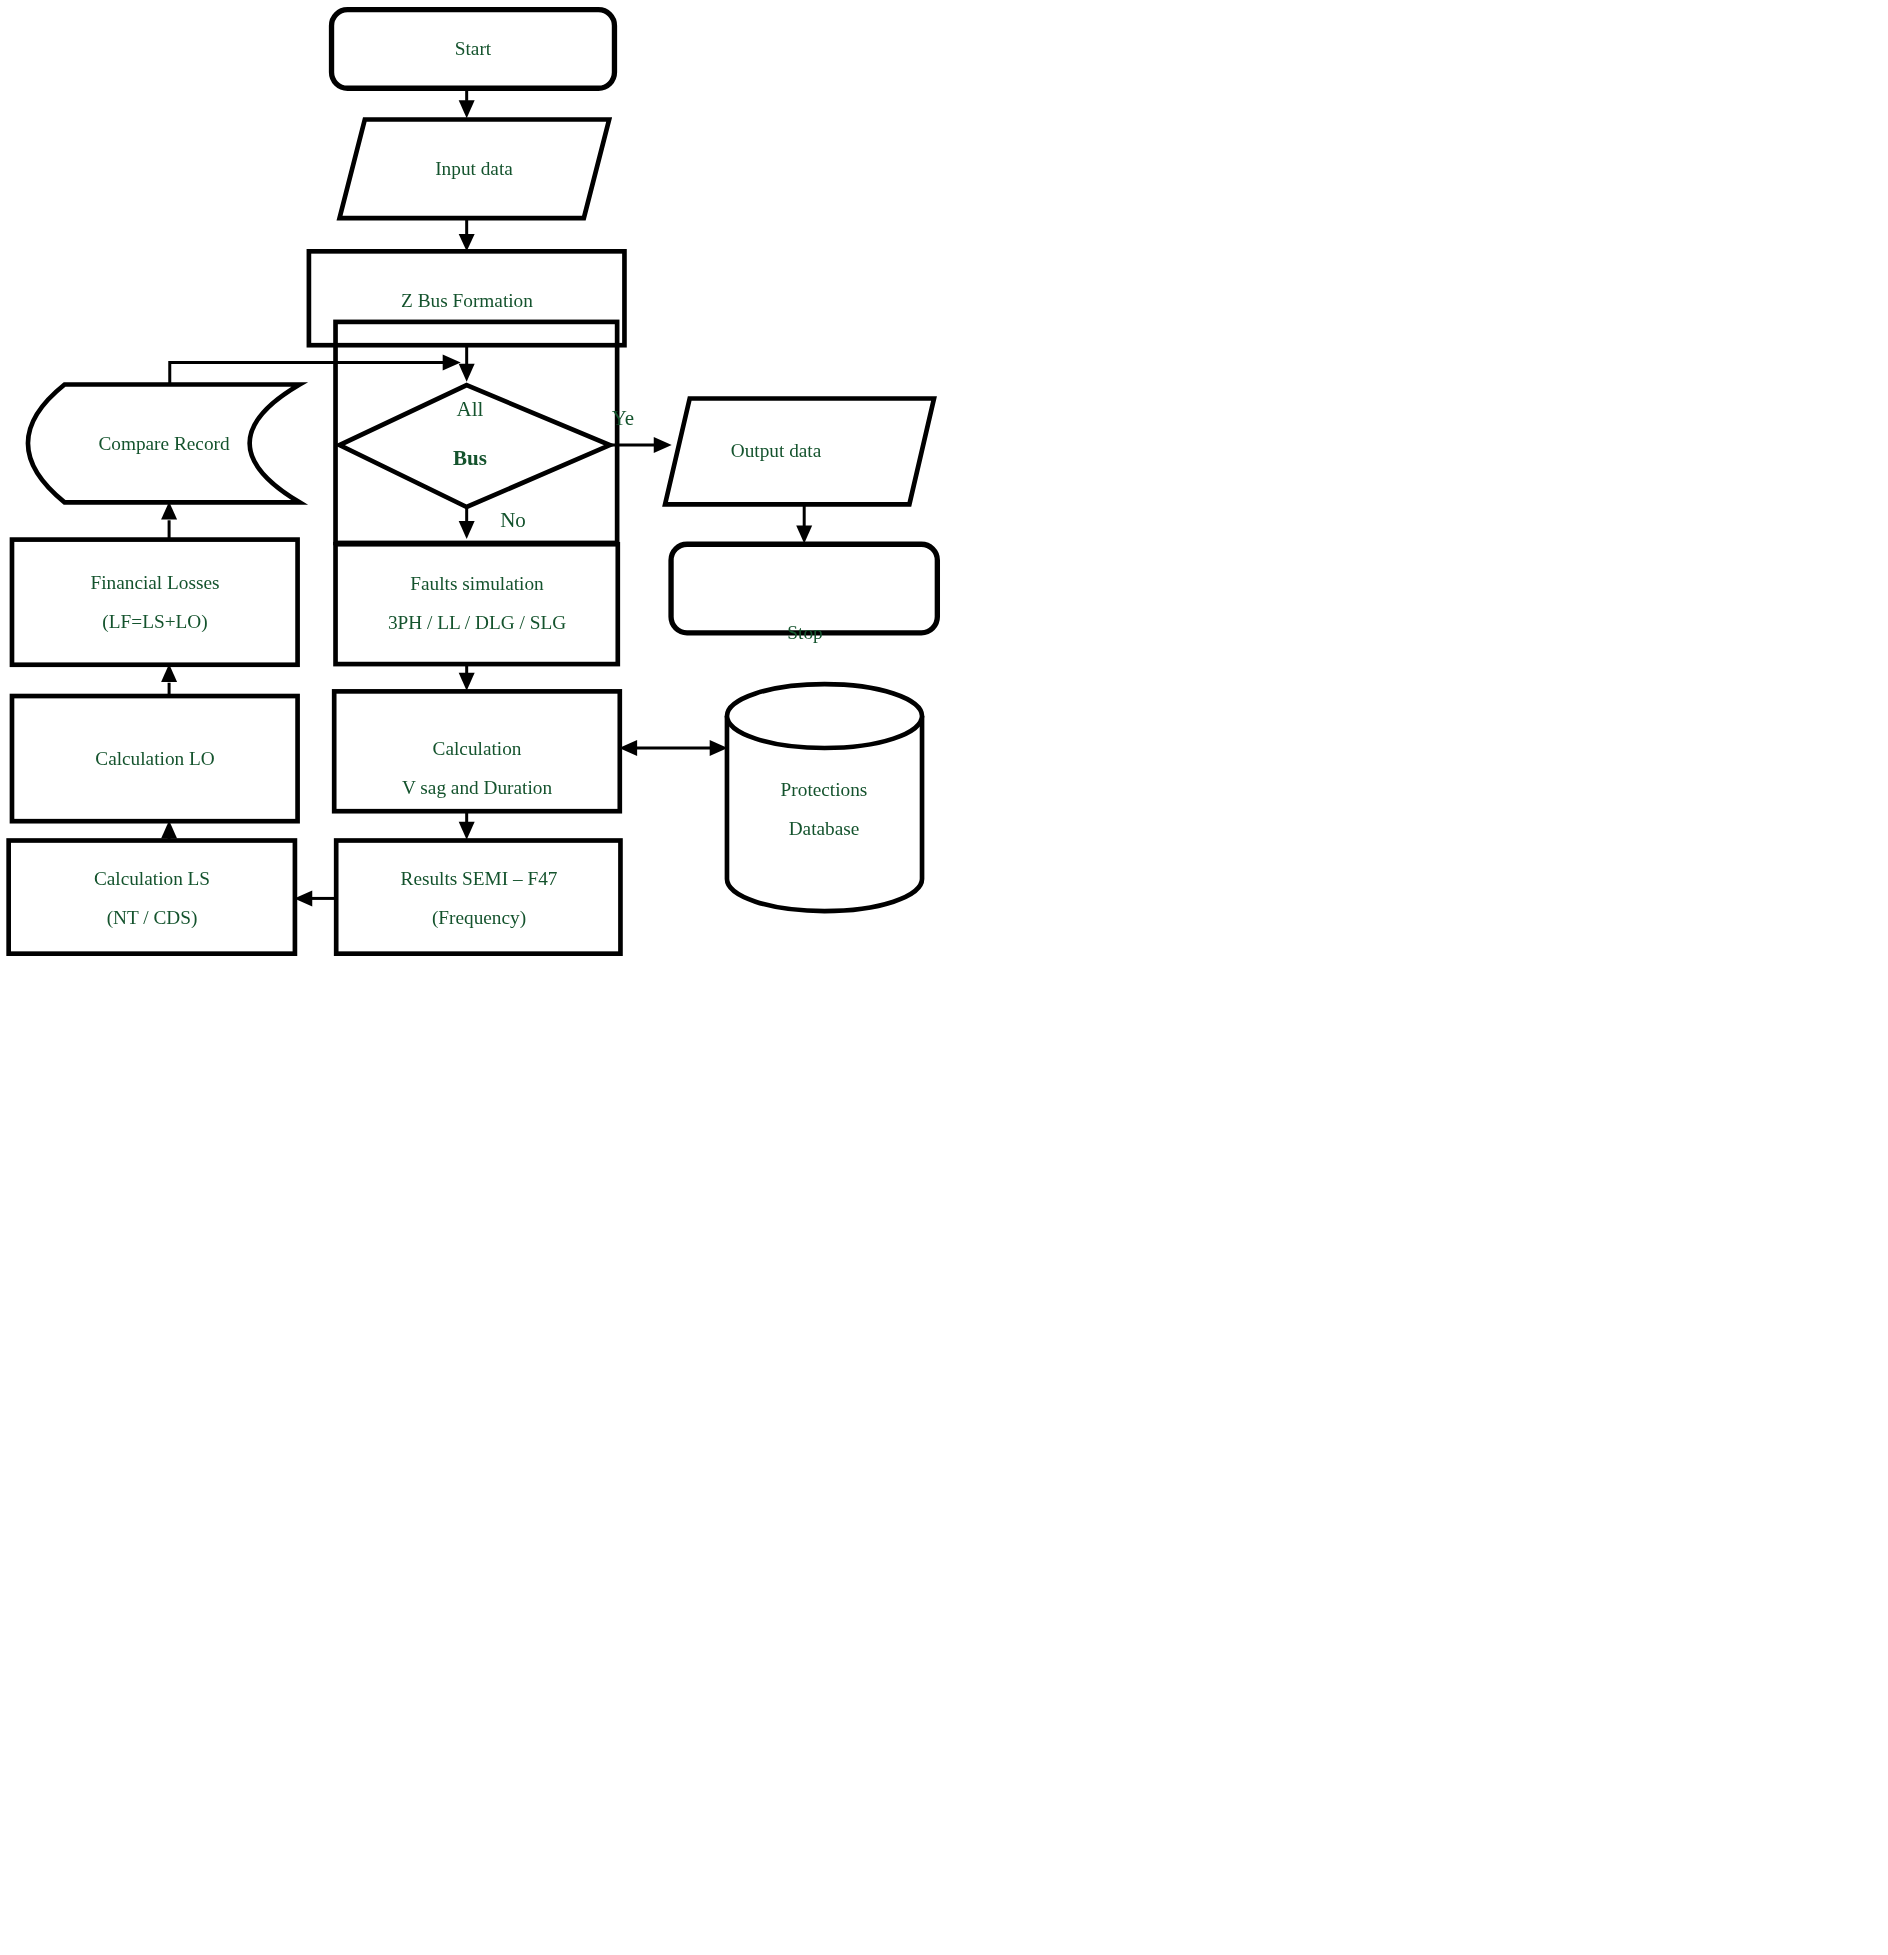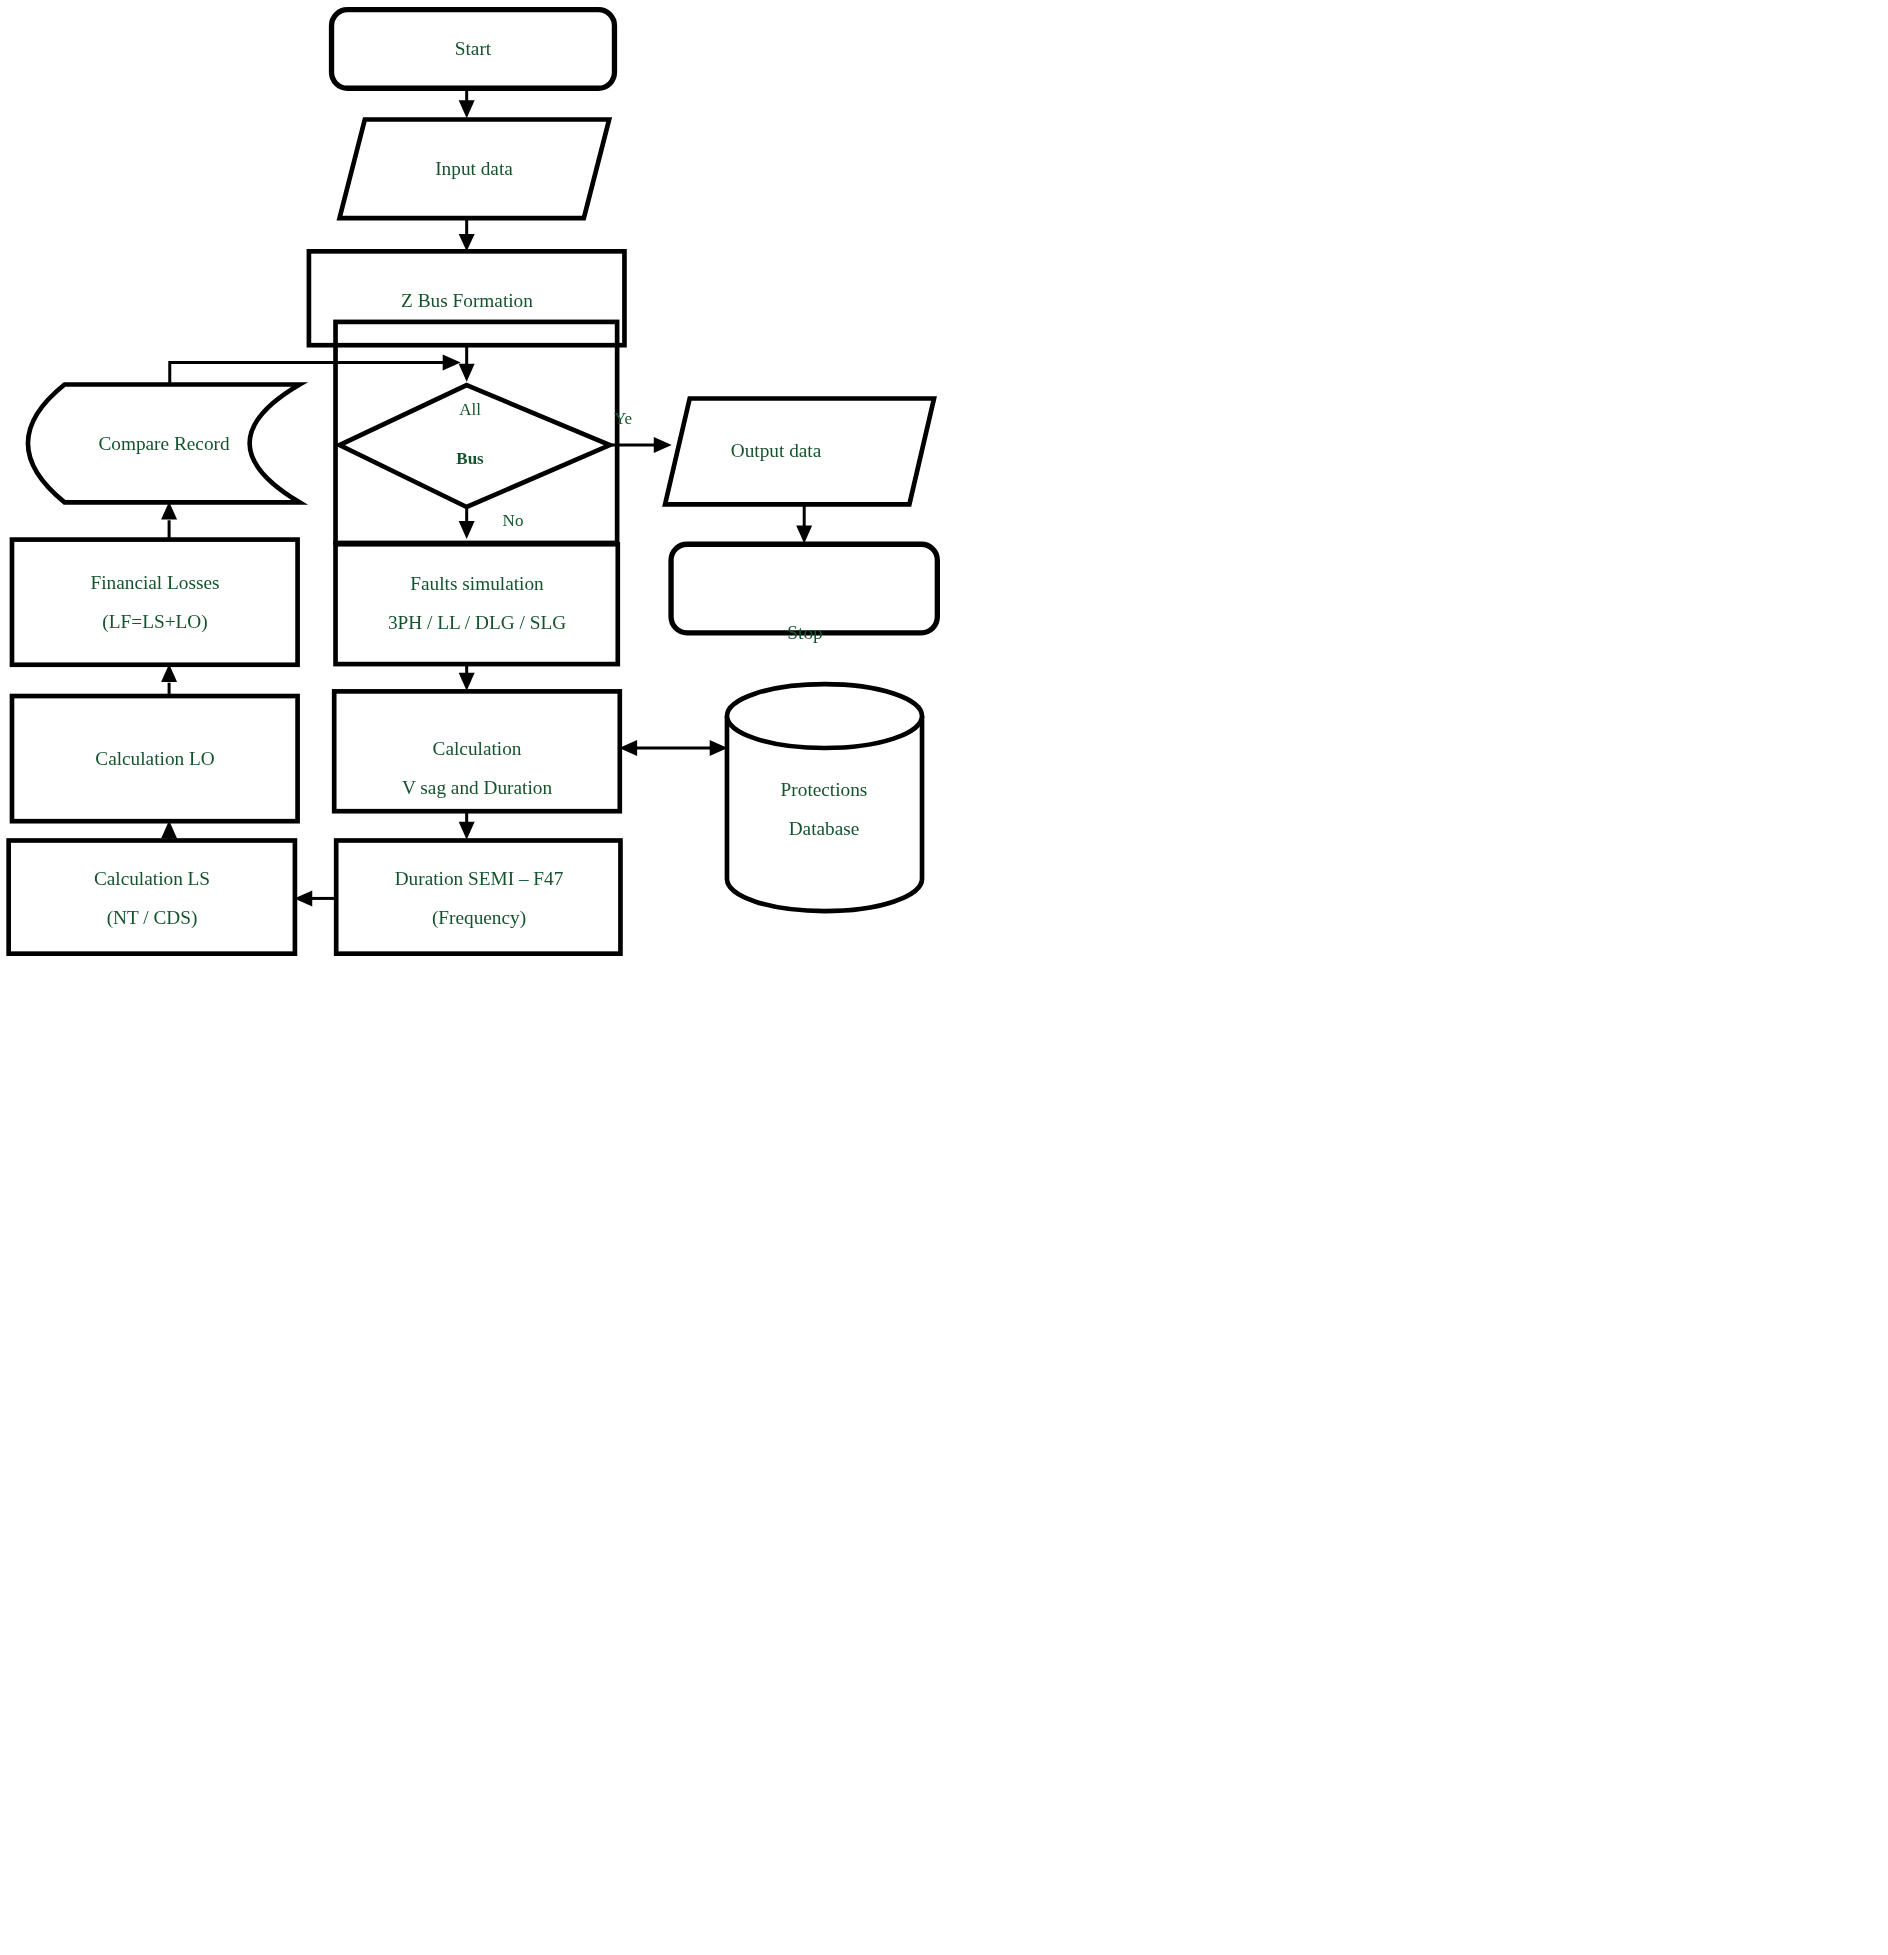--- a/index.html
+++ b/index.html
@@ -44,21 +44,21 @@
     color: #14532d;
     text-align: center;
     white-space: nowrap;
   }
   .label.two {
     display: flex;
     flex-direction: column;
     align-items: center;
     gap: 20px;
   }
-  .label.small { font-size: 17px; }
+  .label.small { font-size: 21px; }
 </style>
 </head>
 <body>
 
 <div class="canvas">
 
   <svg width="944" height="978" viewBox="0 0 1418 1468">
 
     <rect class="shape" x="464" y="377" width="474" height="141"></rect>
 
@@ -197,21 +197,21 @@
     <span>Faults simulation</span>
     <span>3PH / LL / DLG / SLG</span>
   </div>
 
   <div class="label two" style="left:477px; top:768px;">
     <span>Calculation</span>
     <span>V sag and Duration</span>
   </div>
 
   <div class="label two" style="left:479px; top:898px;">
-    <span>Duration SEMI – F47</span>
+    <span>Results SEMI – F47</span>
     <span>(Frequency)</span>
   </div>
 
   <div class="label two" style="left:824px; top:809px;">
     <span>Protections</span>
     <span>Database</span>
   </div>
 
 </div>
 

